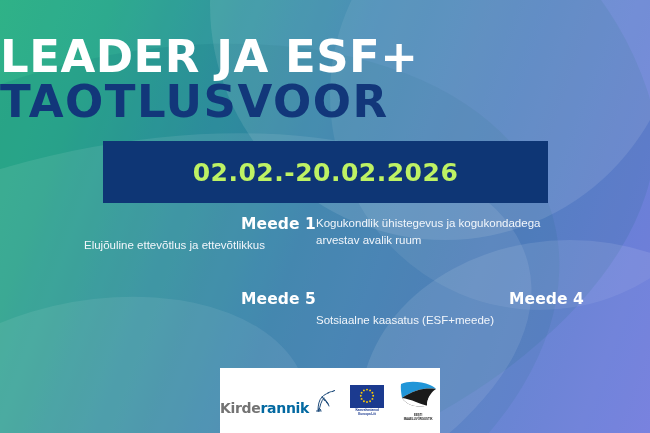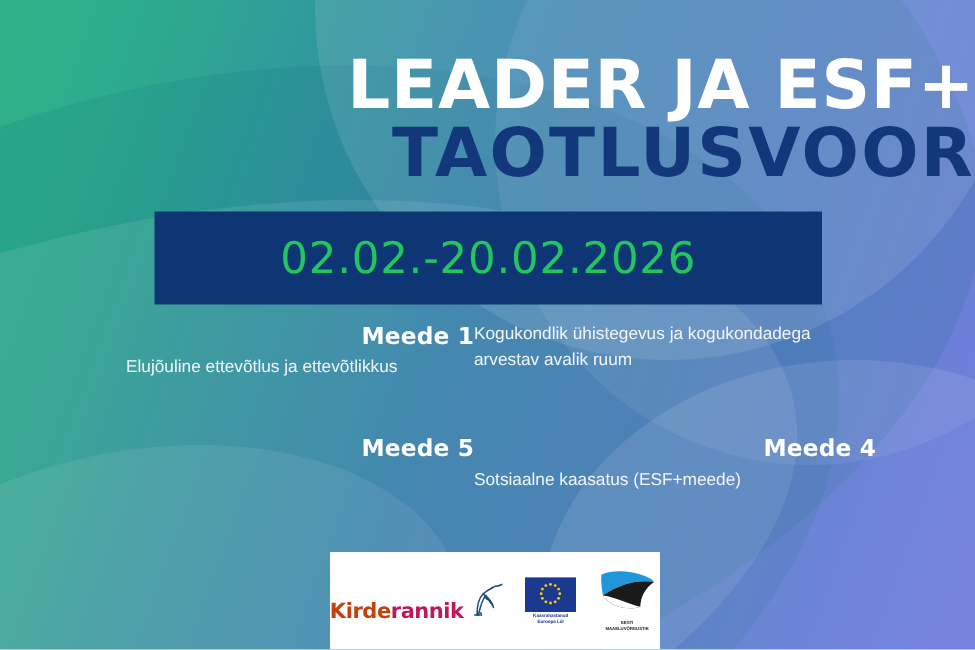--- a/index.html
+++ b/index.html
@@ -92,21 +92,21 @@
     background: rgba(255, 255, 255, 0.08);
     transform: rotate(-10deg);
   }
 
   
   .headline {
     position: absolute;
     left: 0;
     right: 0;
     top: 36px;
-    text-align: right;
+    text-align: left;
     line-height: 0.95;
   }
   .headline-line {
     display: block;
     font-weight: 900;
     letter-spacing: -0.5px;
     font-size: 46px;
     font-family: "DejaVu Sans", sans-serif;
   }
   .headline-line-1 {
@@ -127,24 +127,24 @@
     left: 103px;
     top: 141px;
     width: 445px;
     height: 62px;
     background: #0e3675;
     display: flex;
     align-items: center;
     justify-content: center;
   }
   .date-text {
-    color: #22c55e;
+    color: #bef264;
     font-family: "DejaVu Sans", sans-serif;
-    font-weight: 400;
-    font-size: 29px;
+    font-weight: 700;
+    font-size: 25px;
     letter-spacing: 0.5px;
   }
 
   
   .measures {
     position: absolute;
     left: 84px;
     top: 215px;
     width: 500px;
     display: grid;
@@ -191,22 +191,22 @@
     position: relative;
     padding-right: 2px;
   }
   .kr-text {
     font-family: "DejaVu Sans", sans-serif;
     font-weight: 700;
     font-size: 14px;
     letter-spacing: -0.3px;
     line-height: 1;
   }
-  .kr-green { color: #c2410c; }
-  .kr-red { color: #be185d; text-align: right; }
+  .kr-green { color: #737373; }
+  .kr-red { color: #0369a1; text-align: right; }
   .kr-bird {
     display: inline-block;
     margin-left: 1px;
     margin-bottom: -2px;
   }
 
   .logo-eu {
     display: flex;
     flex-direction: column;
     align-items: center;

